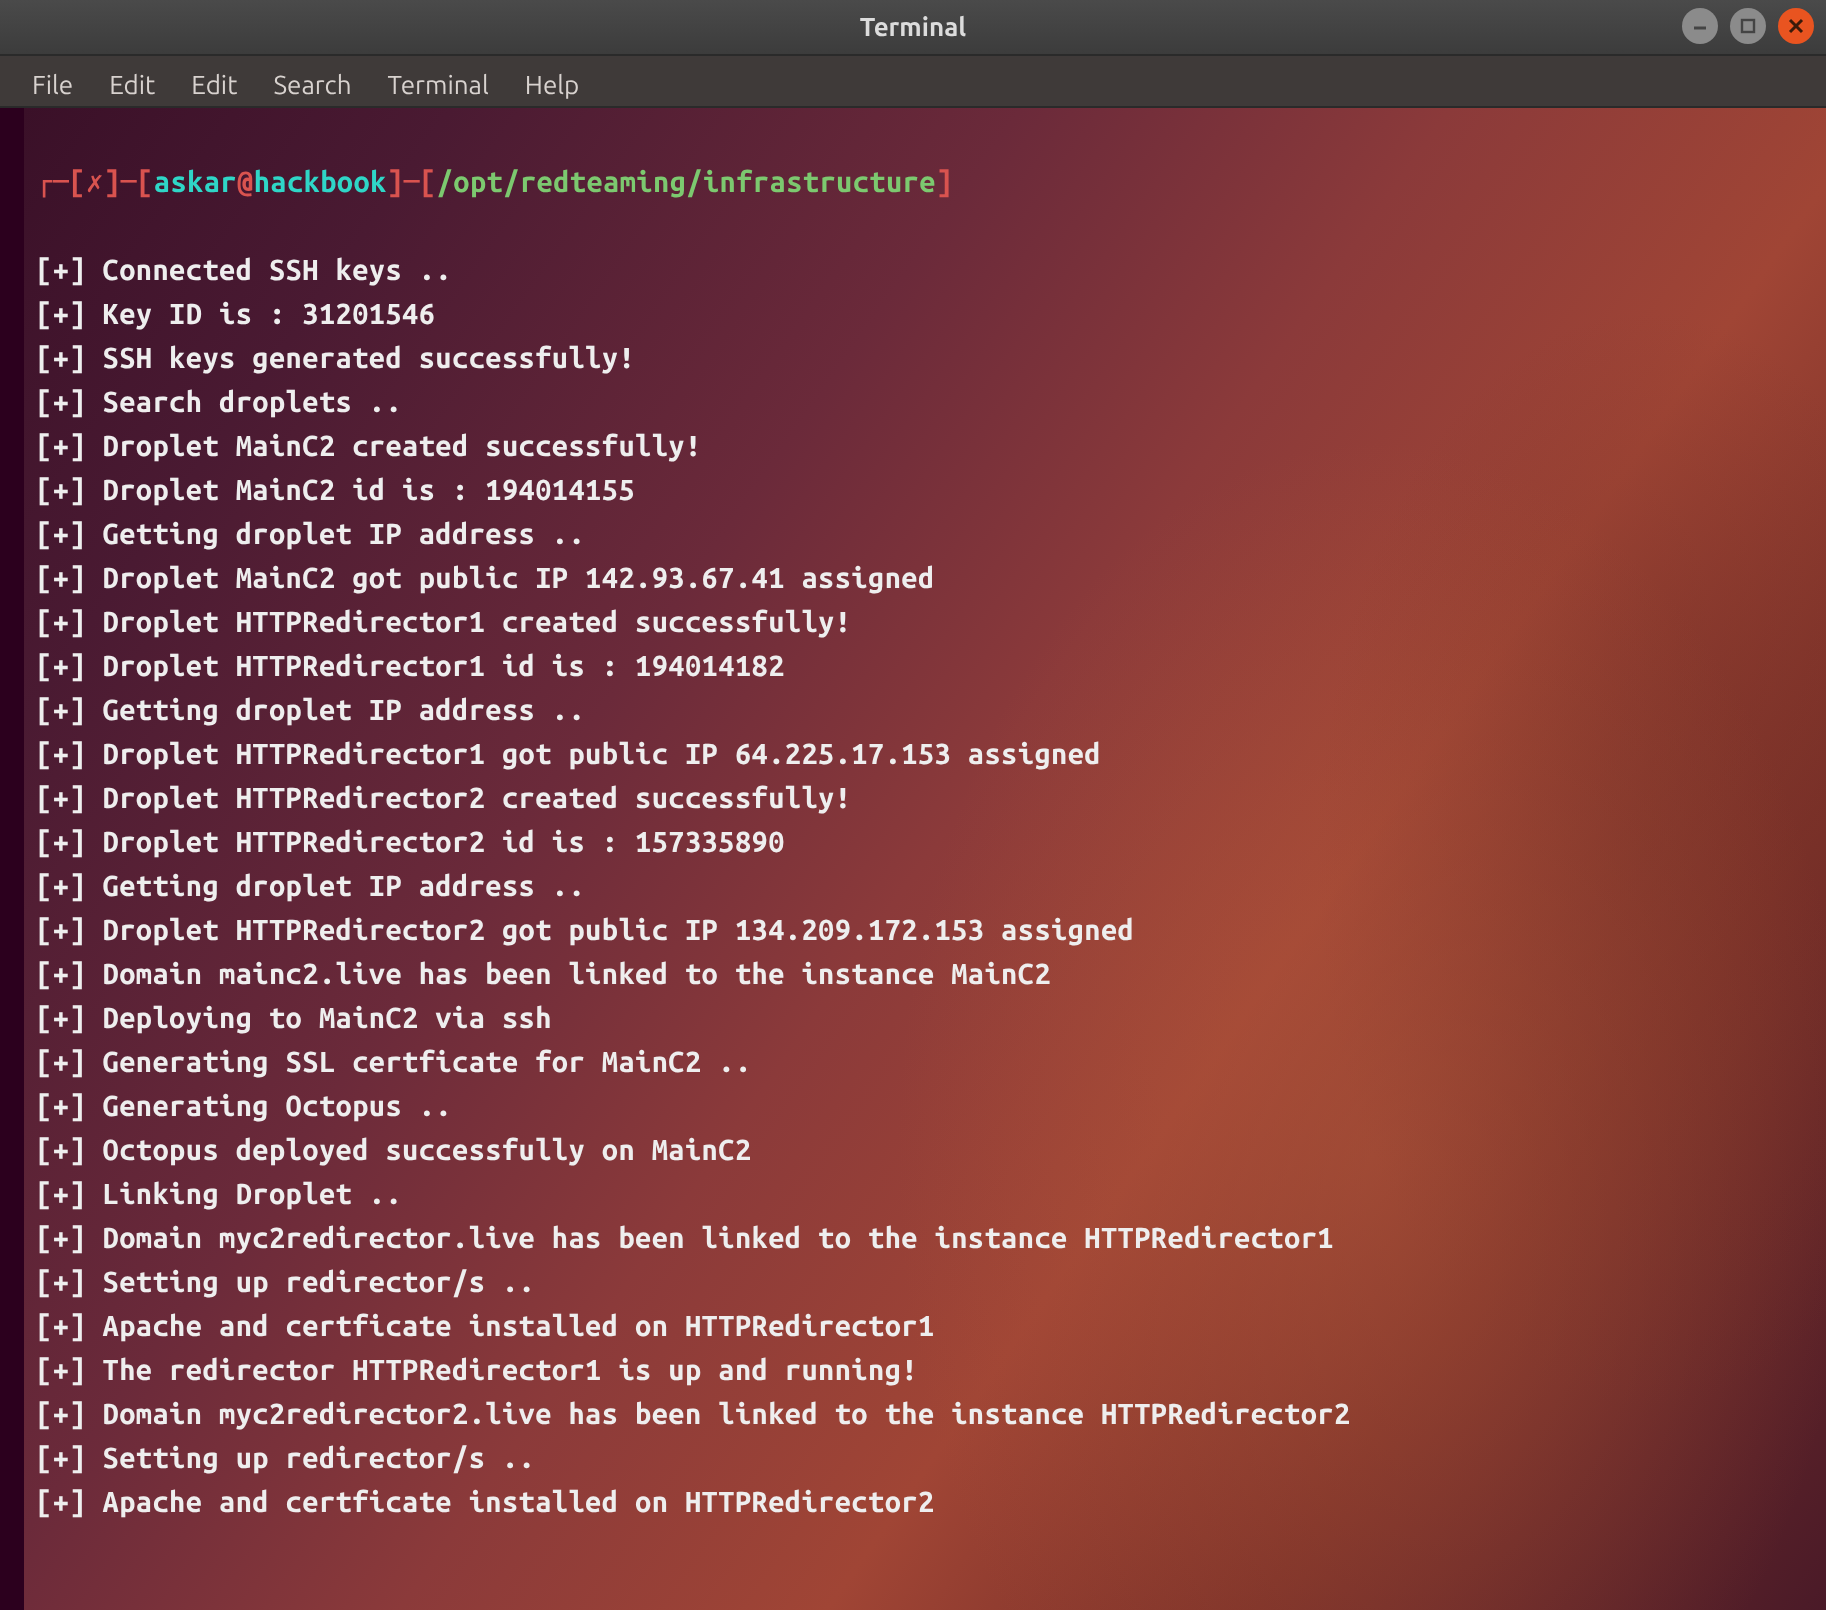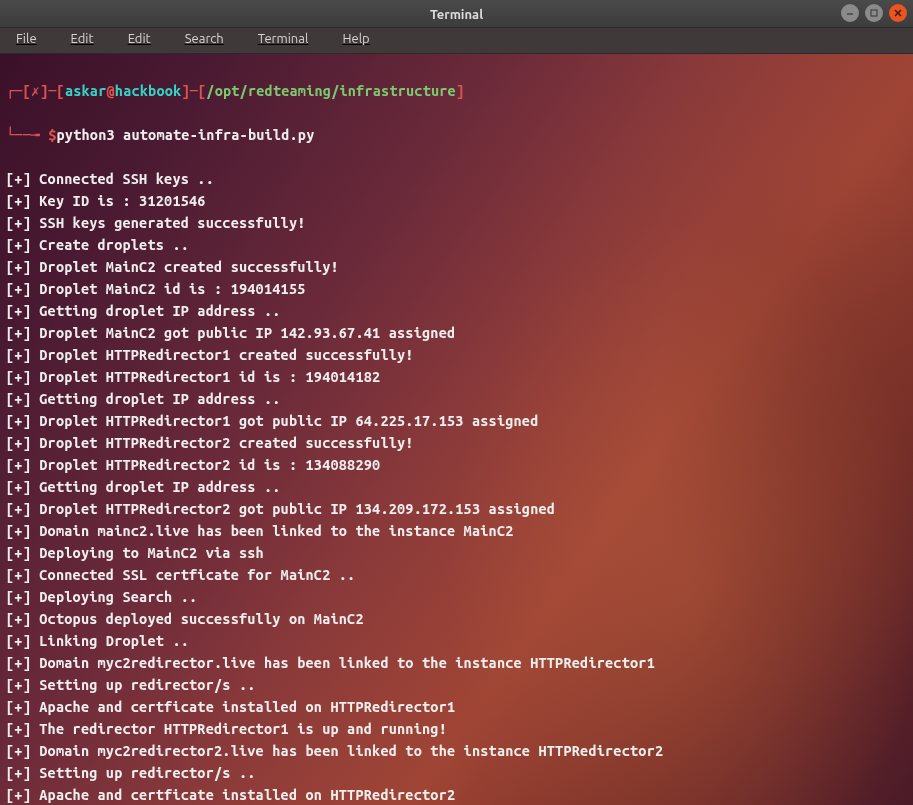--- a/index.html
+++ b/index.html
@@ -43,38 +43,38 @@
       color: #3a3a3a;
       cursor: pointer;
     }
     .win-min { background: #8b8b8b; }
     .win-max { background: #8b8b8b; }
     .win-close { background: #e95420; }
     .menubar {
       height: 26px;
       background: #3f3a39;
       display: flex;
-      align-items: flex-start;
+      align-items: flex-end;
       padding: 0 8px;
-      gap: 18px;
+      gap: 2px;
       border-bottom: 1px solid #2a2a2a;
-      text-decoration: underline;
     }
     .menu-item {
       color: #d8d2cf;
       font-family: "Ubuntu", sans-serif;
       font-size: 13px;
       padding: 3px 8px;
       cursor: pointer;
     }
     .terminal-area {
       position: relative;
       height: calc(805px - 28px - 26px);
       background: linear-gradient(125deg, #3a1028 0%, #4a1a32 15%, #6b2a3a 35%, #8b3a3a 50%, #a04535 65%, #7a3028 80%, #4a1a28 100%);
       overflow: hidden;
+      margin-left: 12px;
     }
     .terminal-area::before {
       content: "";
       position: absolute;
       inset: 0;
       background: 
         radial-gradient(ellipse 400px 600px at 75% 70%, rgba(180,90,60,0.5) 0%, transparent 60%),
         radial-gradient(ellipse 300px 500px at 90% 50%, rgba(120,50,40,0.6) 0%, transparent 55%);
     }
     .terminal-content {
@@ -123,41 +123,40 @@
   <span class="menu-item">Edit</span>
   <span class="menu-item">Edit</span>
   <span class="menu-item">Search</span>
   <span class="menu-item">Terminal</span>
   <span class="menu-item">Help</span>
 </div>
 
 <div class="terminal-area">
   <div class="terminal-content">
 <span class="prompt-line"><span class="red">┌─[</span><span class="red">✗</span><span class="red">]─[</span><span class="cyan">askar</span><span class="red">@</span><span class="cyan">hackbook</span><span class="red">]─[</span><span class="green">/opt/redteaming/infrastructure</span><span class="red">]</span></span>
-<span class="prompt-line"><span class="red">└──╼ </span><span class="red">$</span><span class="white">python3 automate-infra-build.py</span></span>
 <span class="white">[+] Connected SSH keys ..</span>
 <span class="white">[+] Key ID is : 31201546</span>
 <span class="white">[+] SSH keys generated successfully!</span>
-<span class="white">[+] Create droplets ..</span>
+<span class="white">[+] Search droplets ..</span>
 <span class="white">[+] Droplet MainC2 created successfully!</span>
 <span class="white">[+] Droplet MainC2 id is : 194014155</span>
 <span class="white">[+] Getting droplet IP address ..</span>
 <span class="white">[+] Droplet MainC2 got public IP 142.93.67.41 assigned</span>
 <span class="white">[+] Droplet HTTPRedirector1 created successfully!</span>
 <span class="white">[+] Droplet HTTPRedirector1 id is : 194014182</span>
 <span class="white">[+] Getting droplet IP address ..</span>
 <span class="white">[+] Droplet HTTPRedirector1 got public IP 64.225.17.153 assigned</span>
 <span class="white">[+] Droplet HTTPRedirector2 created successfully!</span>
-<span class="white">[+] Droplet HTTPRedirector2 id is : 134088290</span>
+<span class="white">[+] Droplet HTTPRedirector2 id is : 157335890</span>
 <span class="white">[+] Getting droplet IP address ..</span>
 <span class="white">[+] Droplet HTTPRedirector2 got public IP 134.209.172.153 assigned</span>
 <span class="white">[+] Domain mainc2.live has been linked to the instance MainC2</span>
 <span class="white">[+] Deploying to MainC2 via ssh</span>
-<span class="white">[+] Connected SSL certficate for MainC2 ..</span>
-<span class="white">[+] Deploying Search ..</span>
+<span class="white">[+] Generating SSL certficate for MainC2 ..</span>
+<span class="white">[+] Generating Octopus ..</span>
 <span class="white">[+] Octopus deployed successfully on MainC2</span>
 <span class="white">[+] Linking Droplet ..</span>
 <span class="white">[+] Domain myc2redirector.live has been linked to the instance HTTPRedirector1</span>
 <span class="white">[+] Setting up redirector/s ..</span>
 <span class="white">[+] Apache and certficate installed on HTTPRedirector1</span>
 <span class="white">[+] The redirector HTTPRedirector1 is up and running!</span>
 <span class="white">[+] Domain myc2redirector2.live has been linked to the instance HTTPRedirector2</span>
 <span class="white">[+] Setting up redirector/s ..</span>
 <span class="white">[+] Apache and certficate installed on HTTPRedirector2</span>
 

